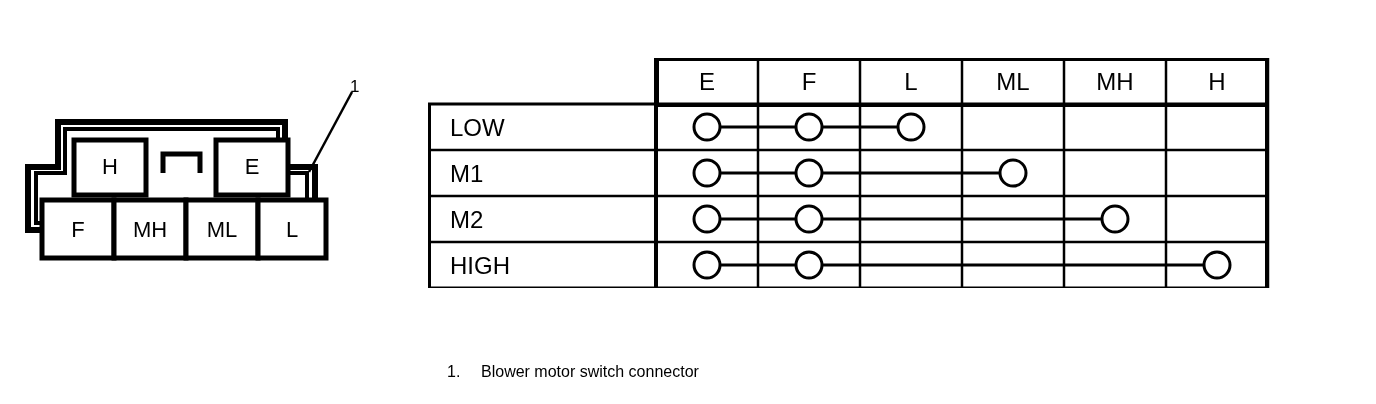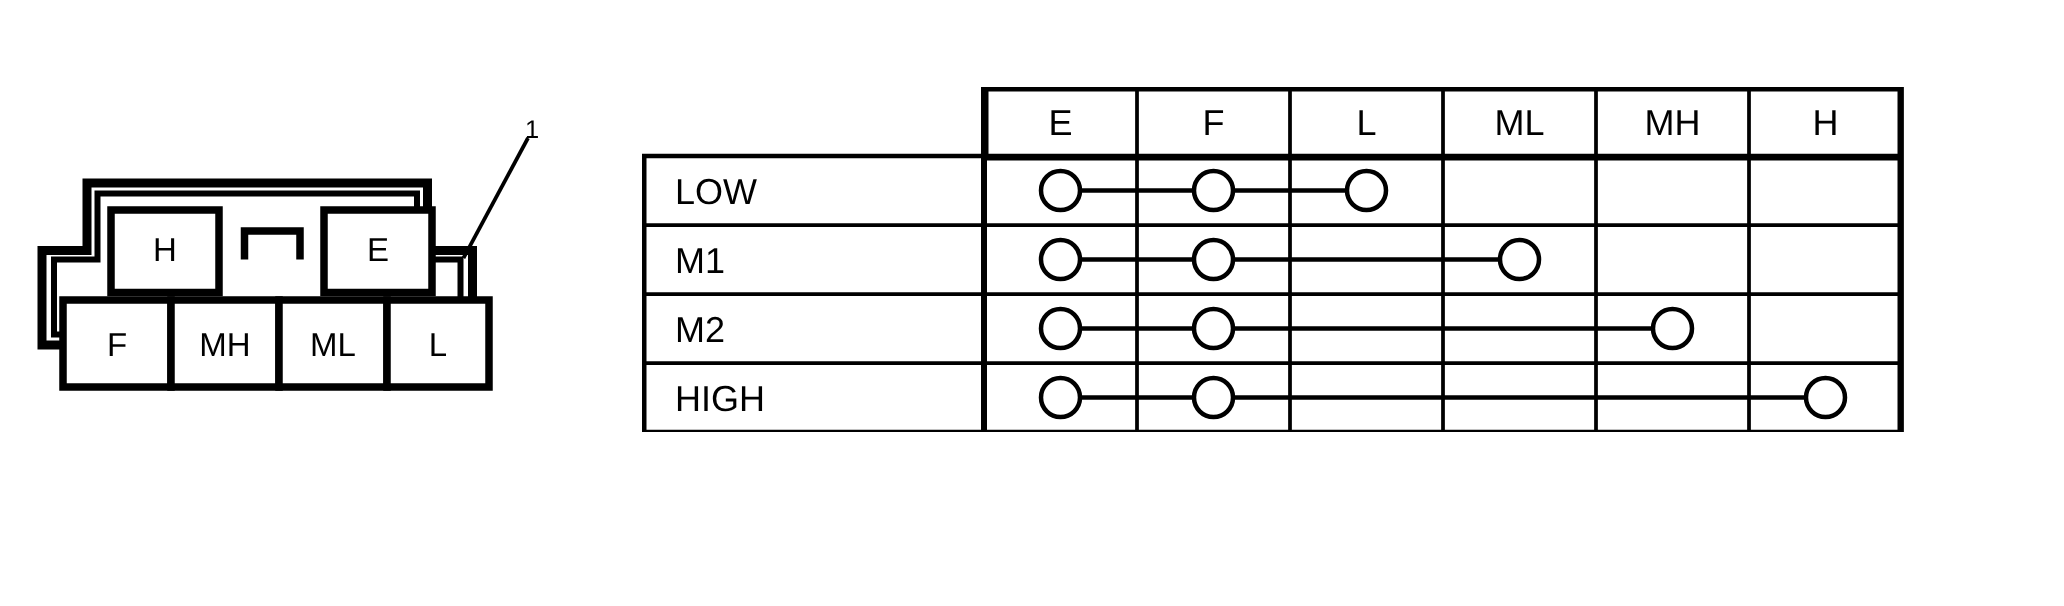--- a/index.html
+++ b/index.html
@@ -150,14 +150,17 @@
           <circle cx="279" cy="163" r="13" fill="#fff" stroke="#000" stroke-width="3"></circle>
           <circle cx="381" cy="163" r="13" fill="#fff" stroke="#000" stroke-width="3"></circle>
           <circle cx="687" cy="163" r="13" fill="#fff" stroke="#000" stroke-width="3"></circle>
           <circle cx="279" cy="209" r="13" fill="#fff" stroke="#000" stroke-width="3"></circle>
           <circle cx="381" cy="209" r="13" fill="#fff" stroke="#000" stroke-width="3"></circle>
           <circle cx="789" cy="209" r="13" fill="#fff" stroke="#000" stroke-width="3"></circle>
         </g>
     </svg>
   </div>
 
+  <div class="caption">
+    <span class="caption-index">1.</span><span>Blower motor switch connector</span>
+  </div>
 
 </div>
 
 </body></html>

